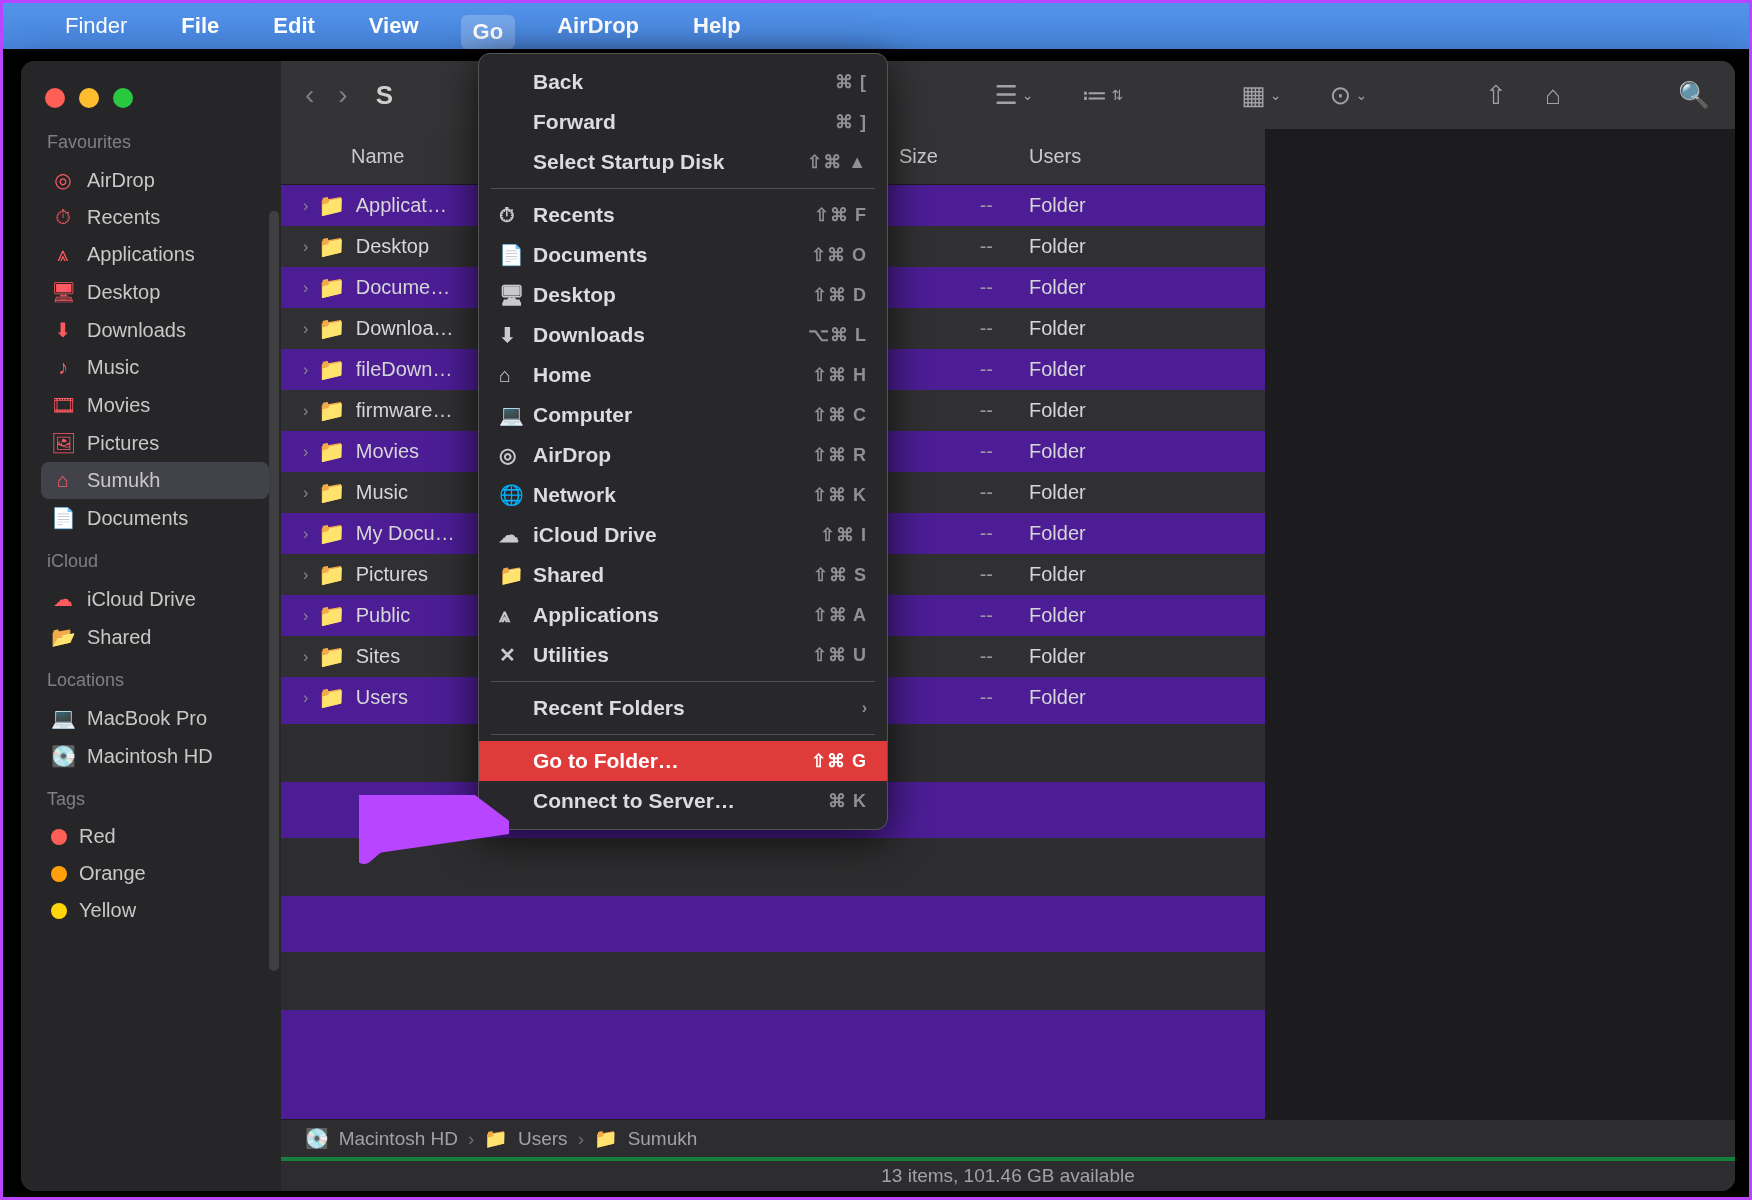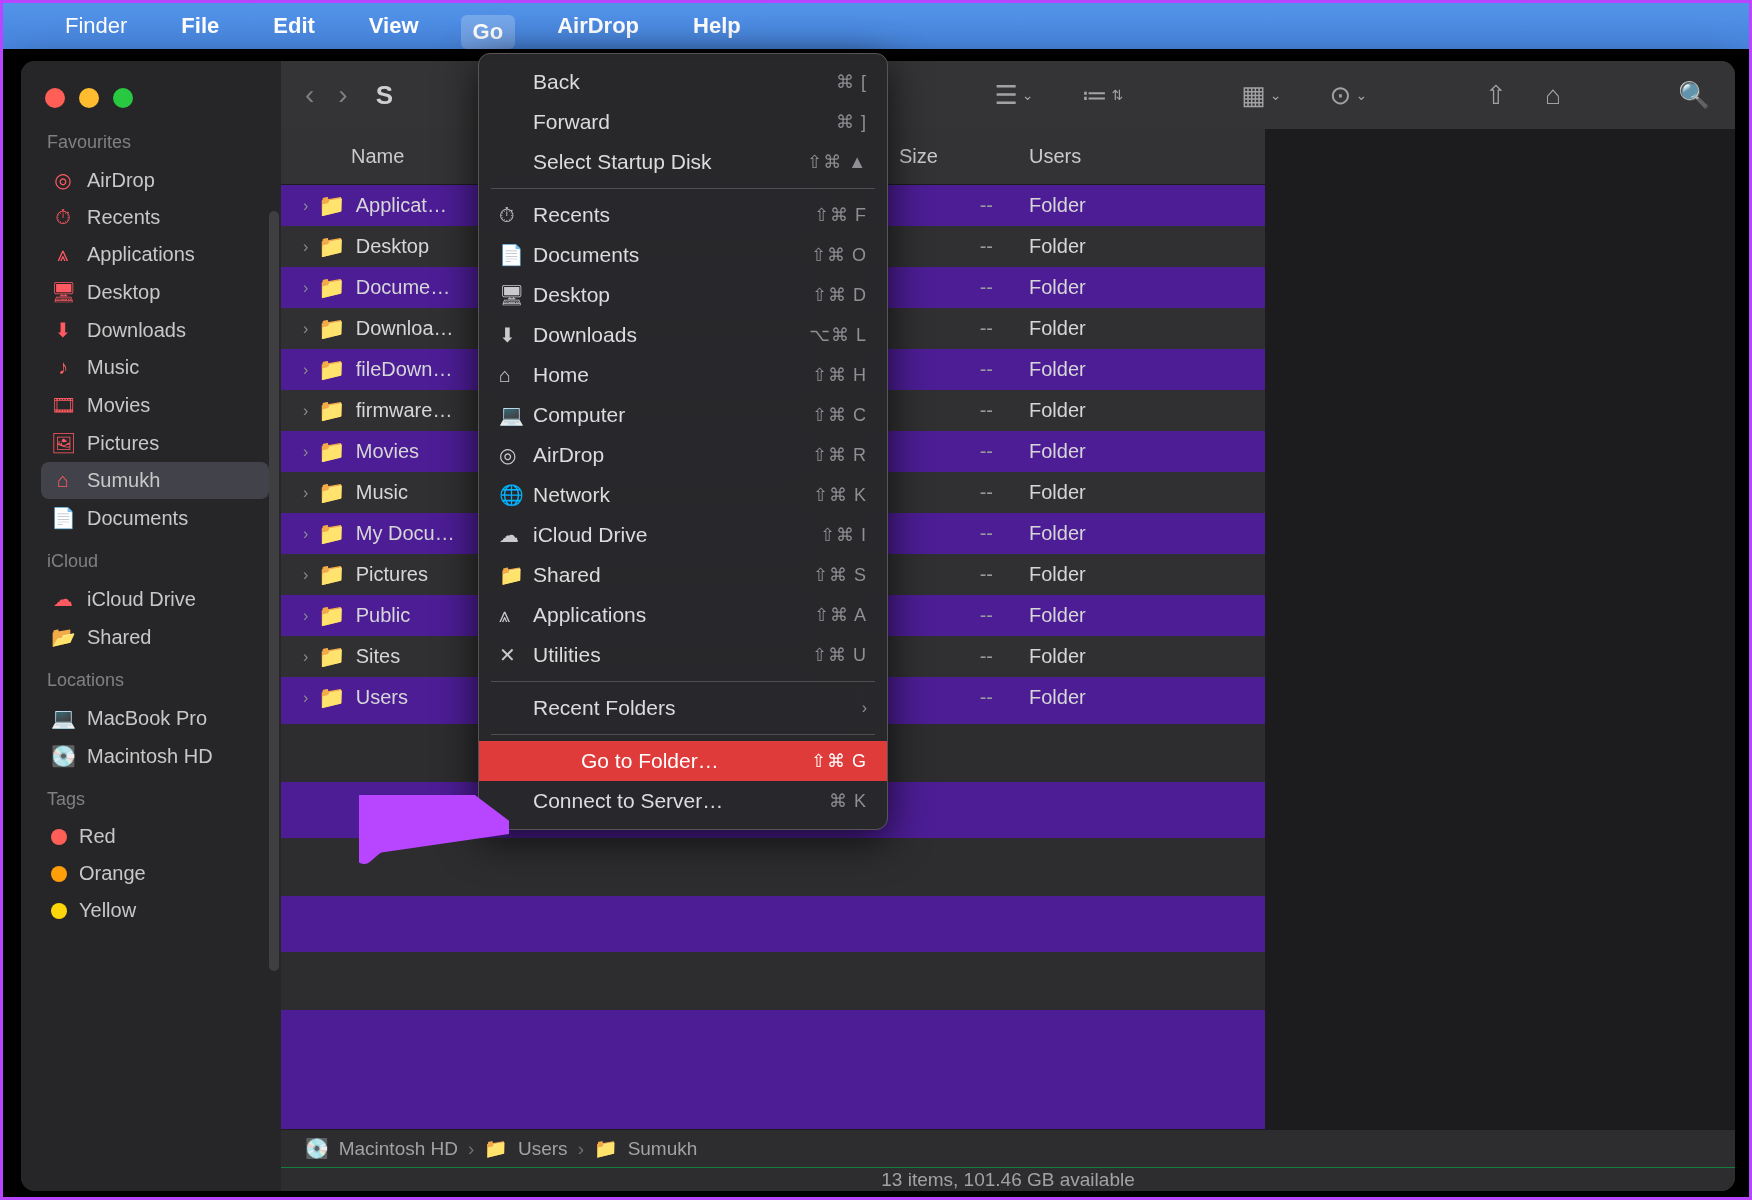--- a/index.html
+++ b/index.html
@@ -57,26 +57,26 @@
 .trow .td.kind { flex: 1; }
 .disclosure { color: #8a8a8d; font-size: 16px; }
 .folder-icon { color: #2f90fb; font-size: 22px; }
 .emptyrow { height: 58px; margin-top: 6px; background: #2d2d2f; }
 
 .right-dark { width: 470px; background: #1c1c1e; }
 
 
 .pathbar { height: 38px; background: #2d2d2f; border-top: 1px solid #1c1c1e; display: flex; align-items: center; padding: 0 24px; color: #a2a2a5; font-size: 19px; gap: 10px; }
 .pathbar .sep { color: #707074; }
-.statusbar { height: 24px; background: #2d2d2f; border-top: 1px solid #15803d; display: flex; align-items: center; justify-content: center; color: #a2a2a5; font-size: 19px; }
-
-
-.dropdown { position: absolute; top: 50px; left: 475px; width: 410px; background: rgba(40,40,42,0.98); border: 1px solid #555; border-radius: 12px; padding: 8px 0; box-shadow: 0 10px 40px rgba(0,0,0,0.7); color: #dcdcde; font-size: 21px; backdrop-filter: blur(20px); }
+.statusbar { height: 34px; background: #2d2d2f; border-top: 4px solid #15803d; display: flex; align-items: center; justify-content: center; color: #a2a2a5; font-size: 19px; }
+
+
+.dropdown { position: absolute; top: 50px; left: 475px; width: 410px; background: rgba(40,40,42,0.98); border: 1px solid #555; border-radius: 12px; padding: 8px 0; box-shadow: 0 10px 40px rgba(0,0,0,0.7); color: #dcdcde; font-size: 21px; backdrop-filter: blur(20px); font-weight: bold; }
 .dd-item { display: flex; align-items: center; padding: 5px 20px; cursor: pointer; height: 40px; }
-.dd-item.highlight { background: #e03b3b; color: #fff; gap: 48px; }
+.dd-item.highlight { background: #e03b3b; color: #fff; }
 .dd-item .dicon { width: 34px; font-size: 20px; color: #cacacc; }
 .dd-item .label { flex: 1; }
 .dd-item .shortcut { color: #909094; font-size: 18px; letter-spacing: 1px; }
 .dd-item.highlight .shortcut { color: #fff; }
 .dd-sep { height: 1px; background: #4f4f53; margin: 6px 12px; }
 .dd-item .chev-r { color: #909094; font-size: 16px; }
 
 
 .arrow-anno { position: absolute; top: 792px; left: 356px; pointer-events: none; z-index: 10; }
 </style>

